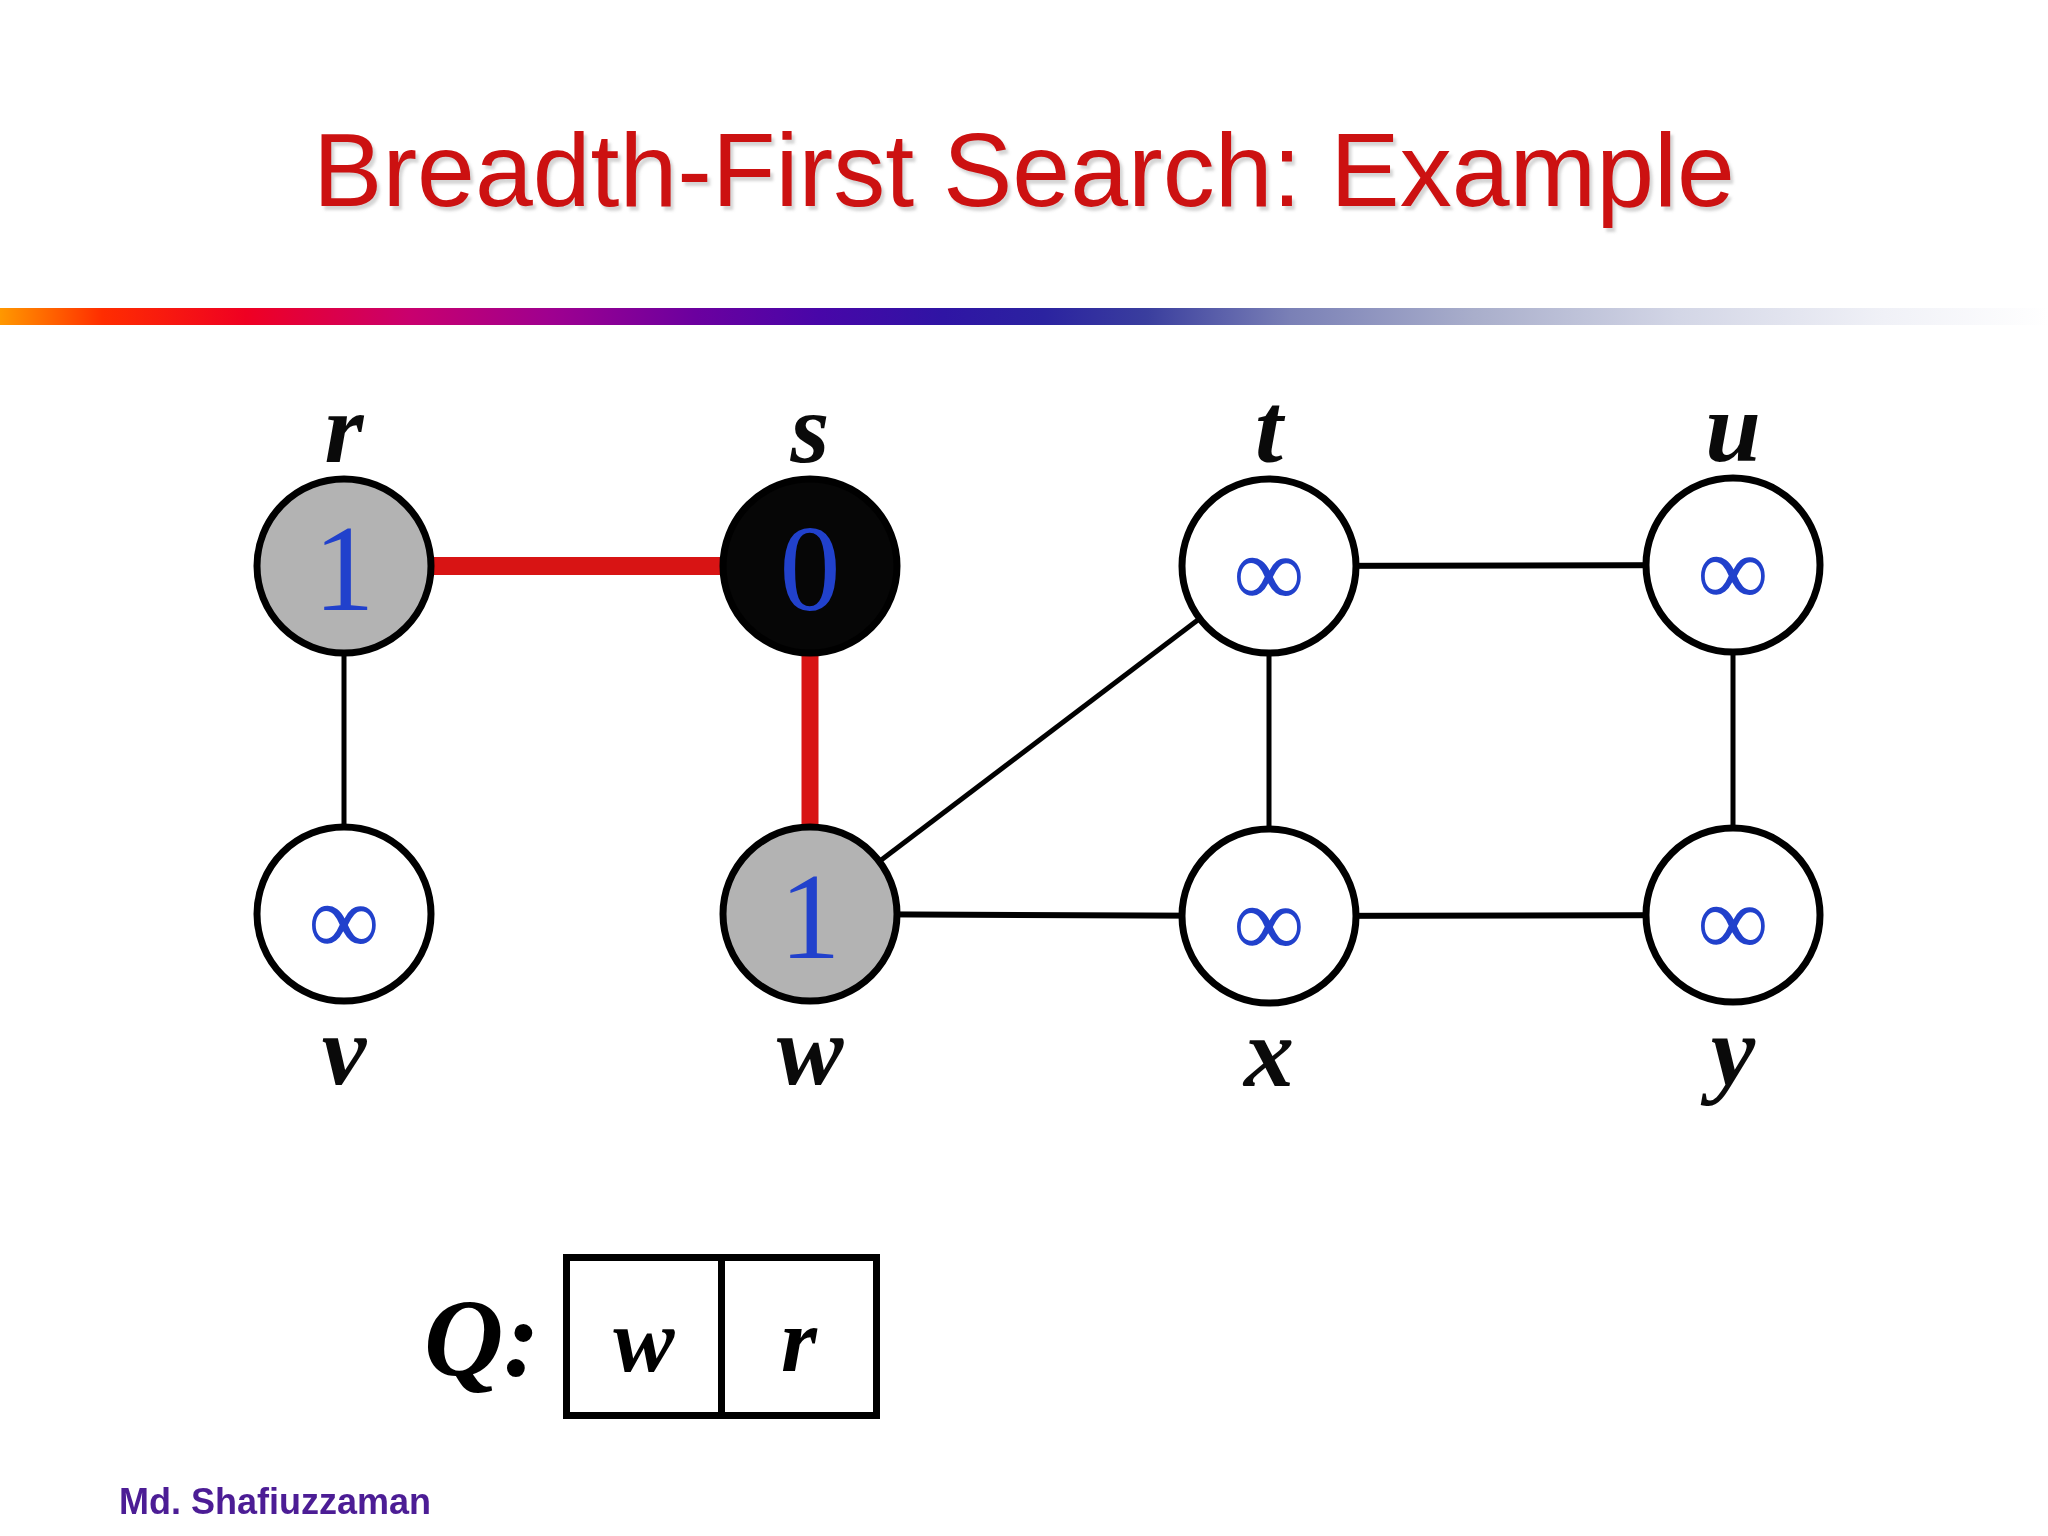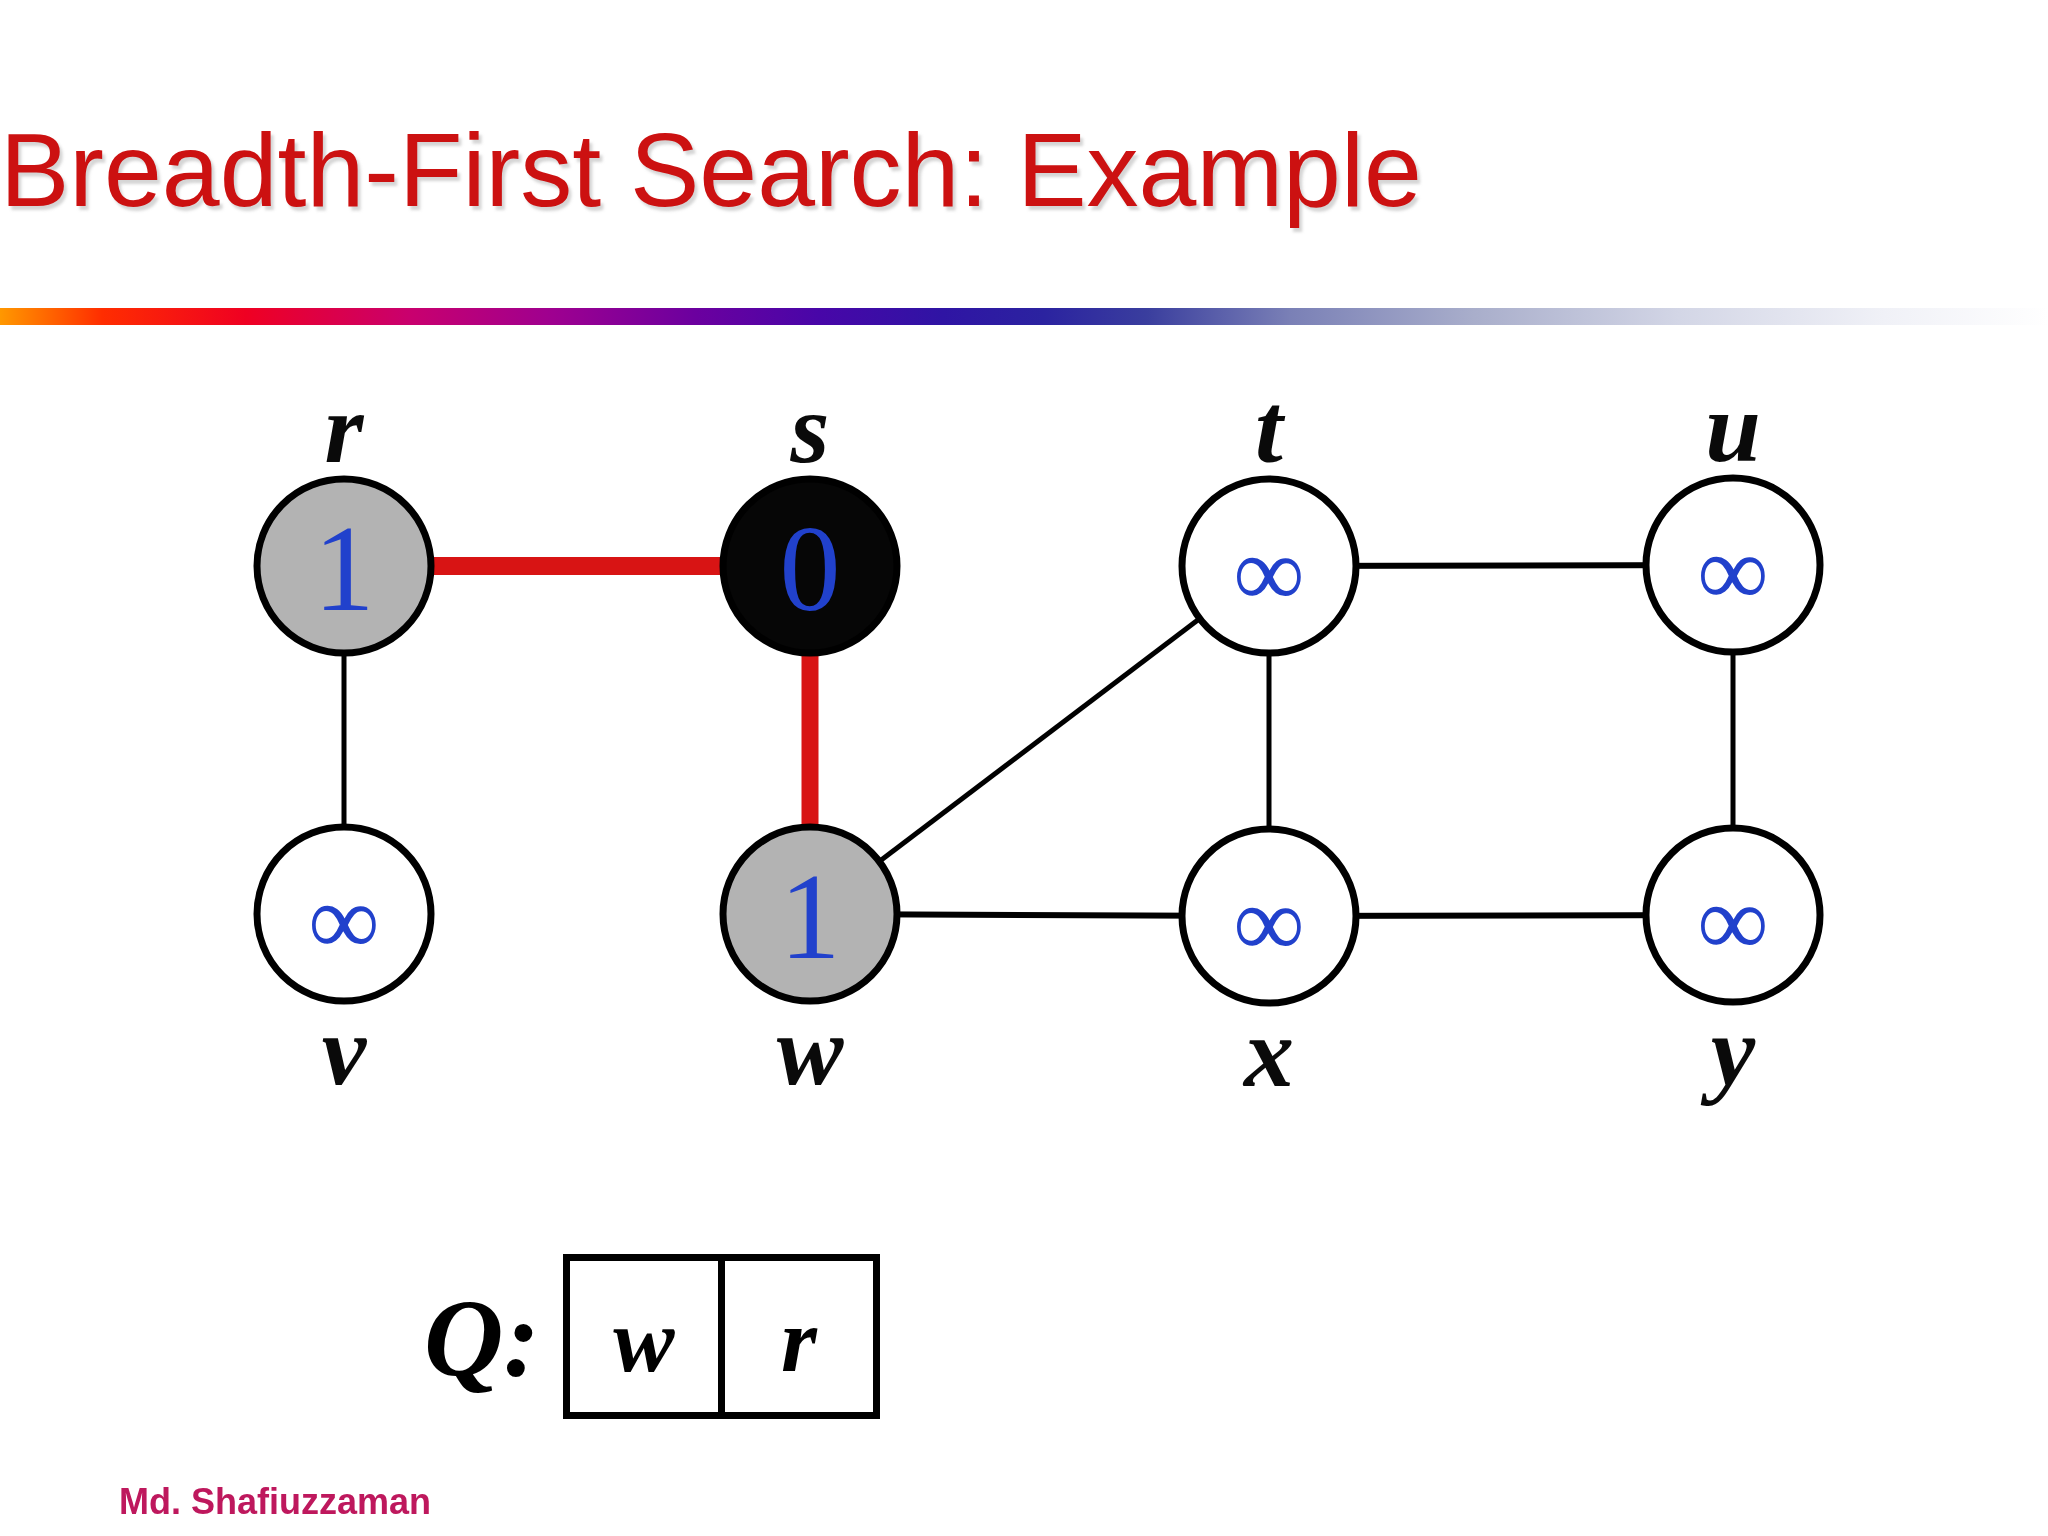--- a/index.html
+++ b/index.html
@@ -9,20 +9,21 @@
     height: 1536px;
     background: #ffffff;
     overflow: hidden;
     font-family: "Liberation Sans", sans-serif;
   }
   .title {
     position: absolute;
     top: 118px;
     left: 0;
     width: 100%;
+    text-align: center;
     font-size: 104px;
     line-height: 1;
     font-weight: 400;
     color: #CC1111;
     text-shadow: 3px 4px 3px rgba(150,150,150,0.40);
     white-space: nowrap;
   }
   .gradient-bar {
     position: absolute;
     top: 308px;
@@ -89,21 +90,21 @@
   }
   .queue-cell + .queue-cell {
     border-left: 7px solid #000000;
   }
   .footer {
     position: absolute;
     top: 1481px;
     left: 119px;
     font-size: 36px;
     font-weight: 700;
-    color: #be185d;
+    color: #4c1d95;
   }
 </style>
 </head>
 <body>
 
 <div class="slide">
 
   <div class="title">Breadth-First Search: Example</div>
 
   <div class="gradient-bar"></div>

